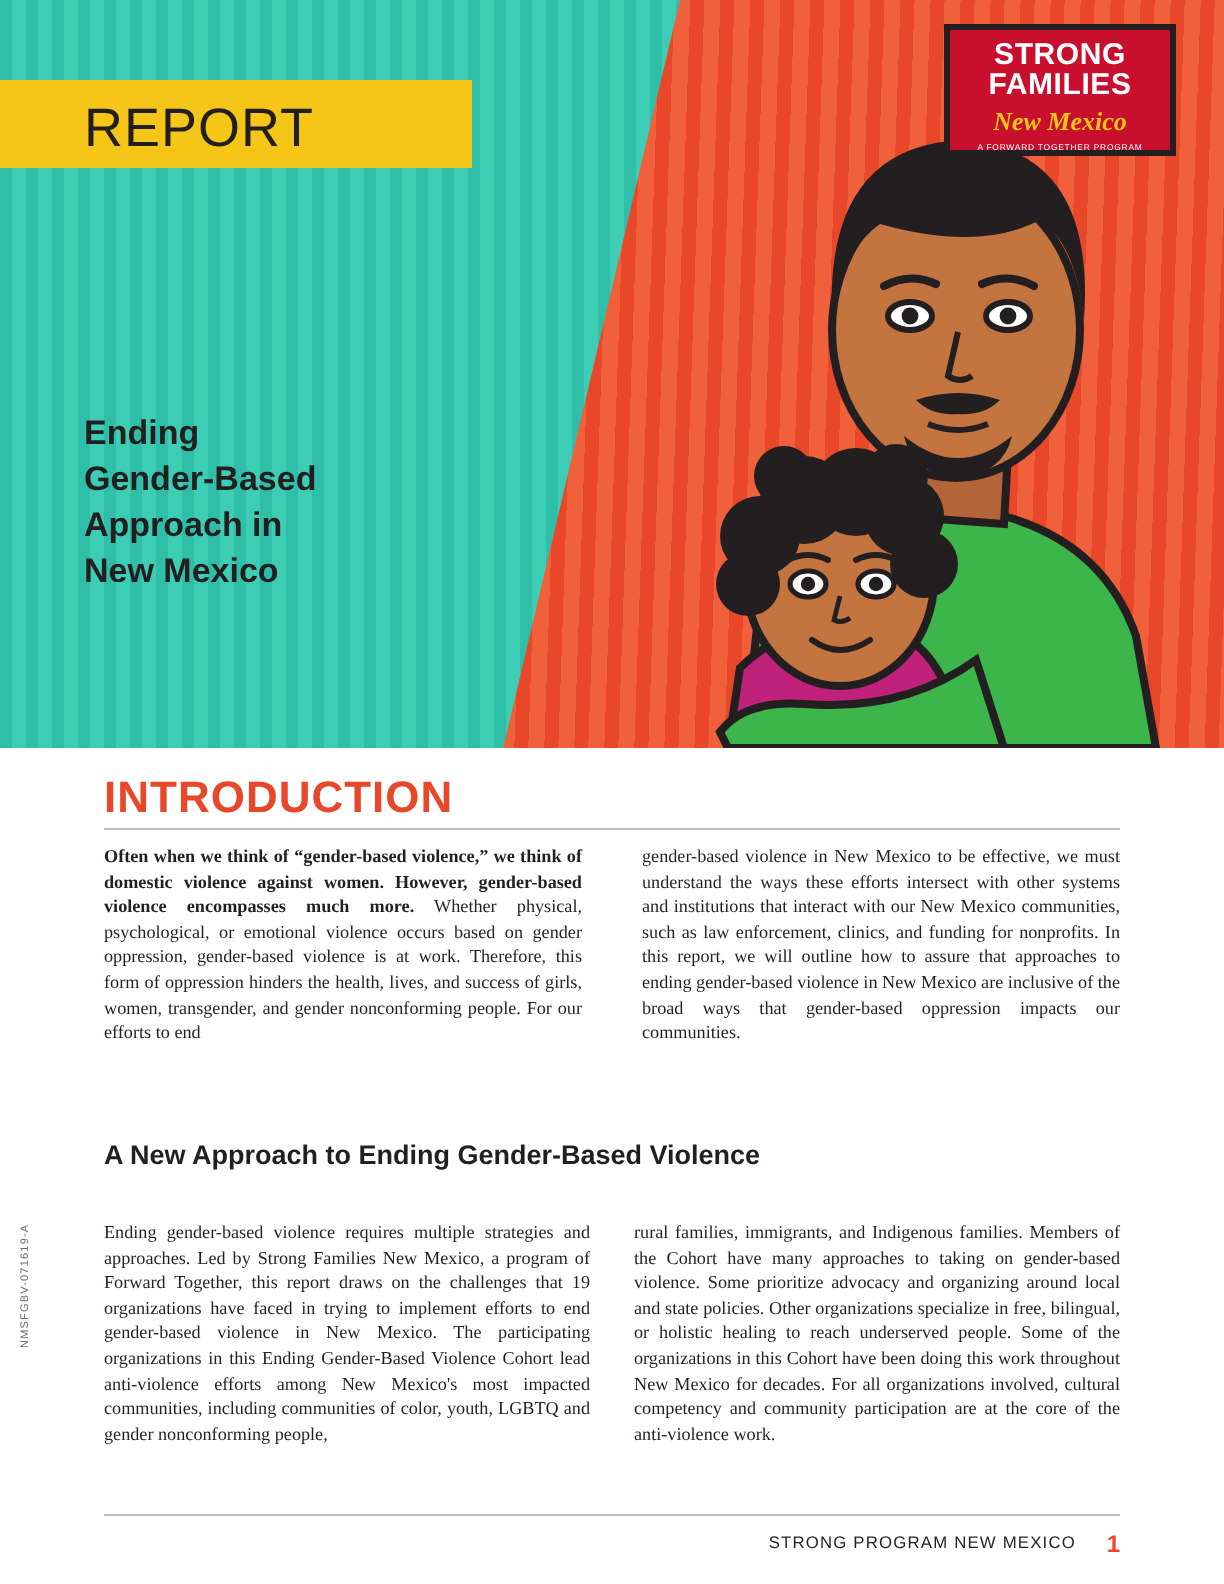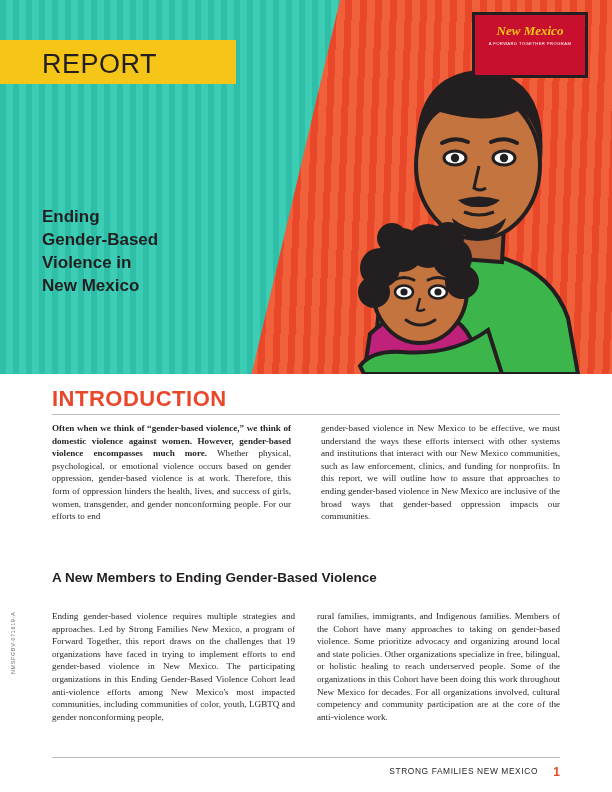--- a/index.html
+++ b/index.html
@@ -256,53 +256,55 @@
         <path d="M154 320 Q168 330 183 320" stroke="#231f20" stroke-width="3" fill="none" stroke-linecap="round"></path>
 
         <path d="M236 330 Q200 356 150 352 Q120 350 108 366 L112 374 L250 374 Z" fill="#3cb54a" stroke="#231f20" stroke-width="4"></path>
       </g>
     </svg>
 
     <div class="hero-yellow-band"></div>
     <div class="report-label">REPORT</div>
     <div class="hero-sub">Ending
 Gender-Based
-Violence in
+Approach in
 New Mexico</div>
 
     <div class="logo">
+      <div class="logo-l1">STRONG
+FAMILIES</div>
       <div class="logo-l2">New Mexico</div>
       <div class="logo-l3">A FORWARD TOGETHER PROGRAM</div>
     </div>
   </div>
 
   <div class="body-wrap">
 
     <div class="section-title">INTRODUCTION</div>
     <div class="rule"></div>
 
     <div class="cols">
       <div class="col">
         <p class="body"><b>Often when we think of “gender-based violence,” we think of domestic violence against women. However, gender-based violence encompasses much more.</b><span> Whether physical, psychological, or emotional violence occurs based on gender oppression, gender-based violence is at work. Therefore, this form of oppression hinders the health, lives, and success of girls, women, transgender, and gender nonconforming people. For our efforts to end</span></p>
       </div>
       <div class="col">
         <p class="body">gender-based violence in New Mexico to be effective, we must understand the ways these efforts intersect with other systems and institutions that interact with our New Mexico communities, such as law enforcement, clinics, and funding for nonprofits. In this report, we will outline how to assure that approaches to ending gender-based violence in New Mexico are inclusive of the broad ways that gender-based oppression impacts our communities.</p>
       </div>
     </div>
 
-    <div class="subhead">A New Members to Ending Gender-Based Violence</div>
+    <div class="subhead">A New Approach to Ending Gender-Based Violence</div>
 
     <div class="cols2">
       <div class="col">
         <p class="body">Ending gender-based violence requires multiple strategies and approaches. Led by Strong Families New Mexico, a program of Forward Together, this report draws on the challenges that 19 organizations have faced in trying to implement efforts to end gender-based violence in New Mexico. The participating organizations in this Ending Gender-Based Violence Cohort lead anti-violence efforts among New Mexico's most impacted communities, including communities of color, youth, LGBTQ and gender nonconforming people,</p>
       </div>
       <div class="col">
         <p class="body">rural families, immigrants, and Indigenous families. Members of the Cohort have many approaches to taking on gender-based violence. Some prioritize advocacy and organizing around local and state policies. Other organizations specialize in free, bilingual, or holistic healing to reach underserved people. Some of the organizations in this Cohort have been doing this work throughout New Mexico for decades. For all organizations involved, cultural competency and community participation are at the core of the anti-violence work.</p>
       </div>
     </div>
 
     <div class="side-code">NMSFGBV-071619-A</div>
 
     <div class="footer-rule"></div>
-    <div class="footer-text">STRONG FAMILIES NEW MEXICO</div>
+    <div class="footer-text">STRONG PROGRAM NEW MEXICO</div>
     <div class="footer-page">1</div>
   </div>
 </div>
 
 </body></html>

